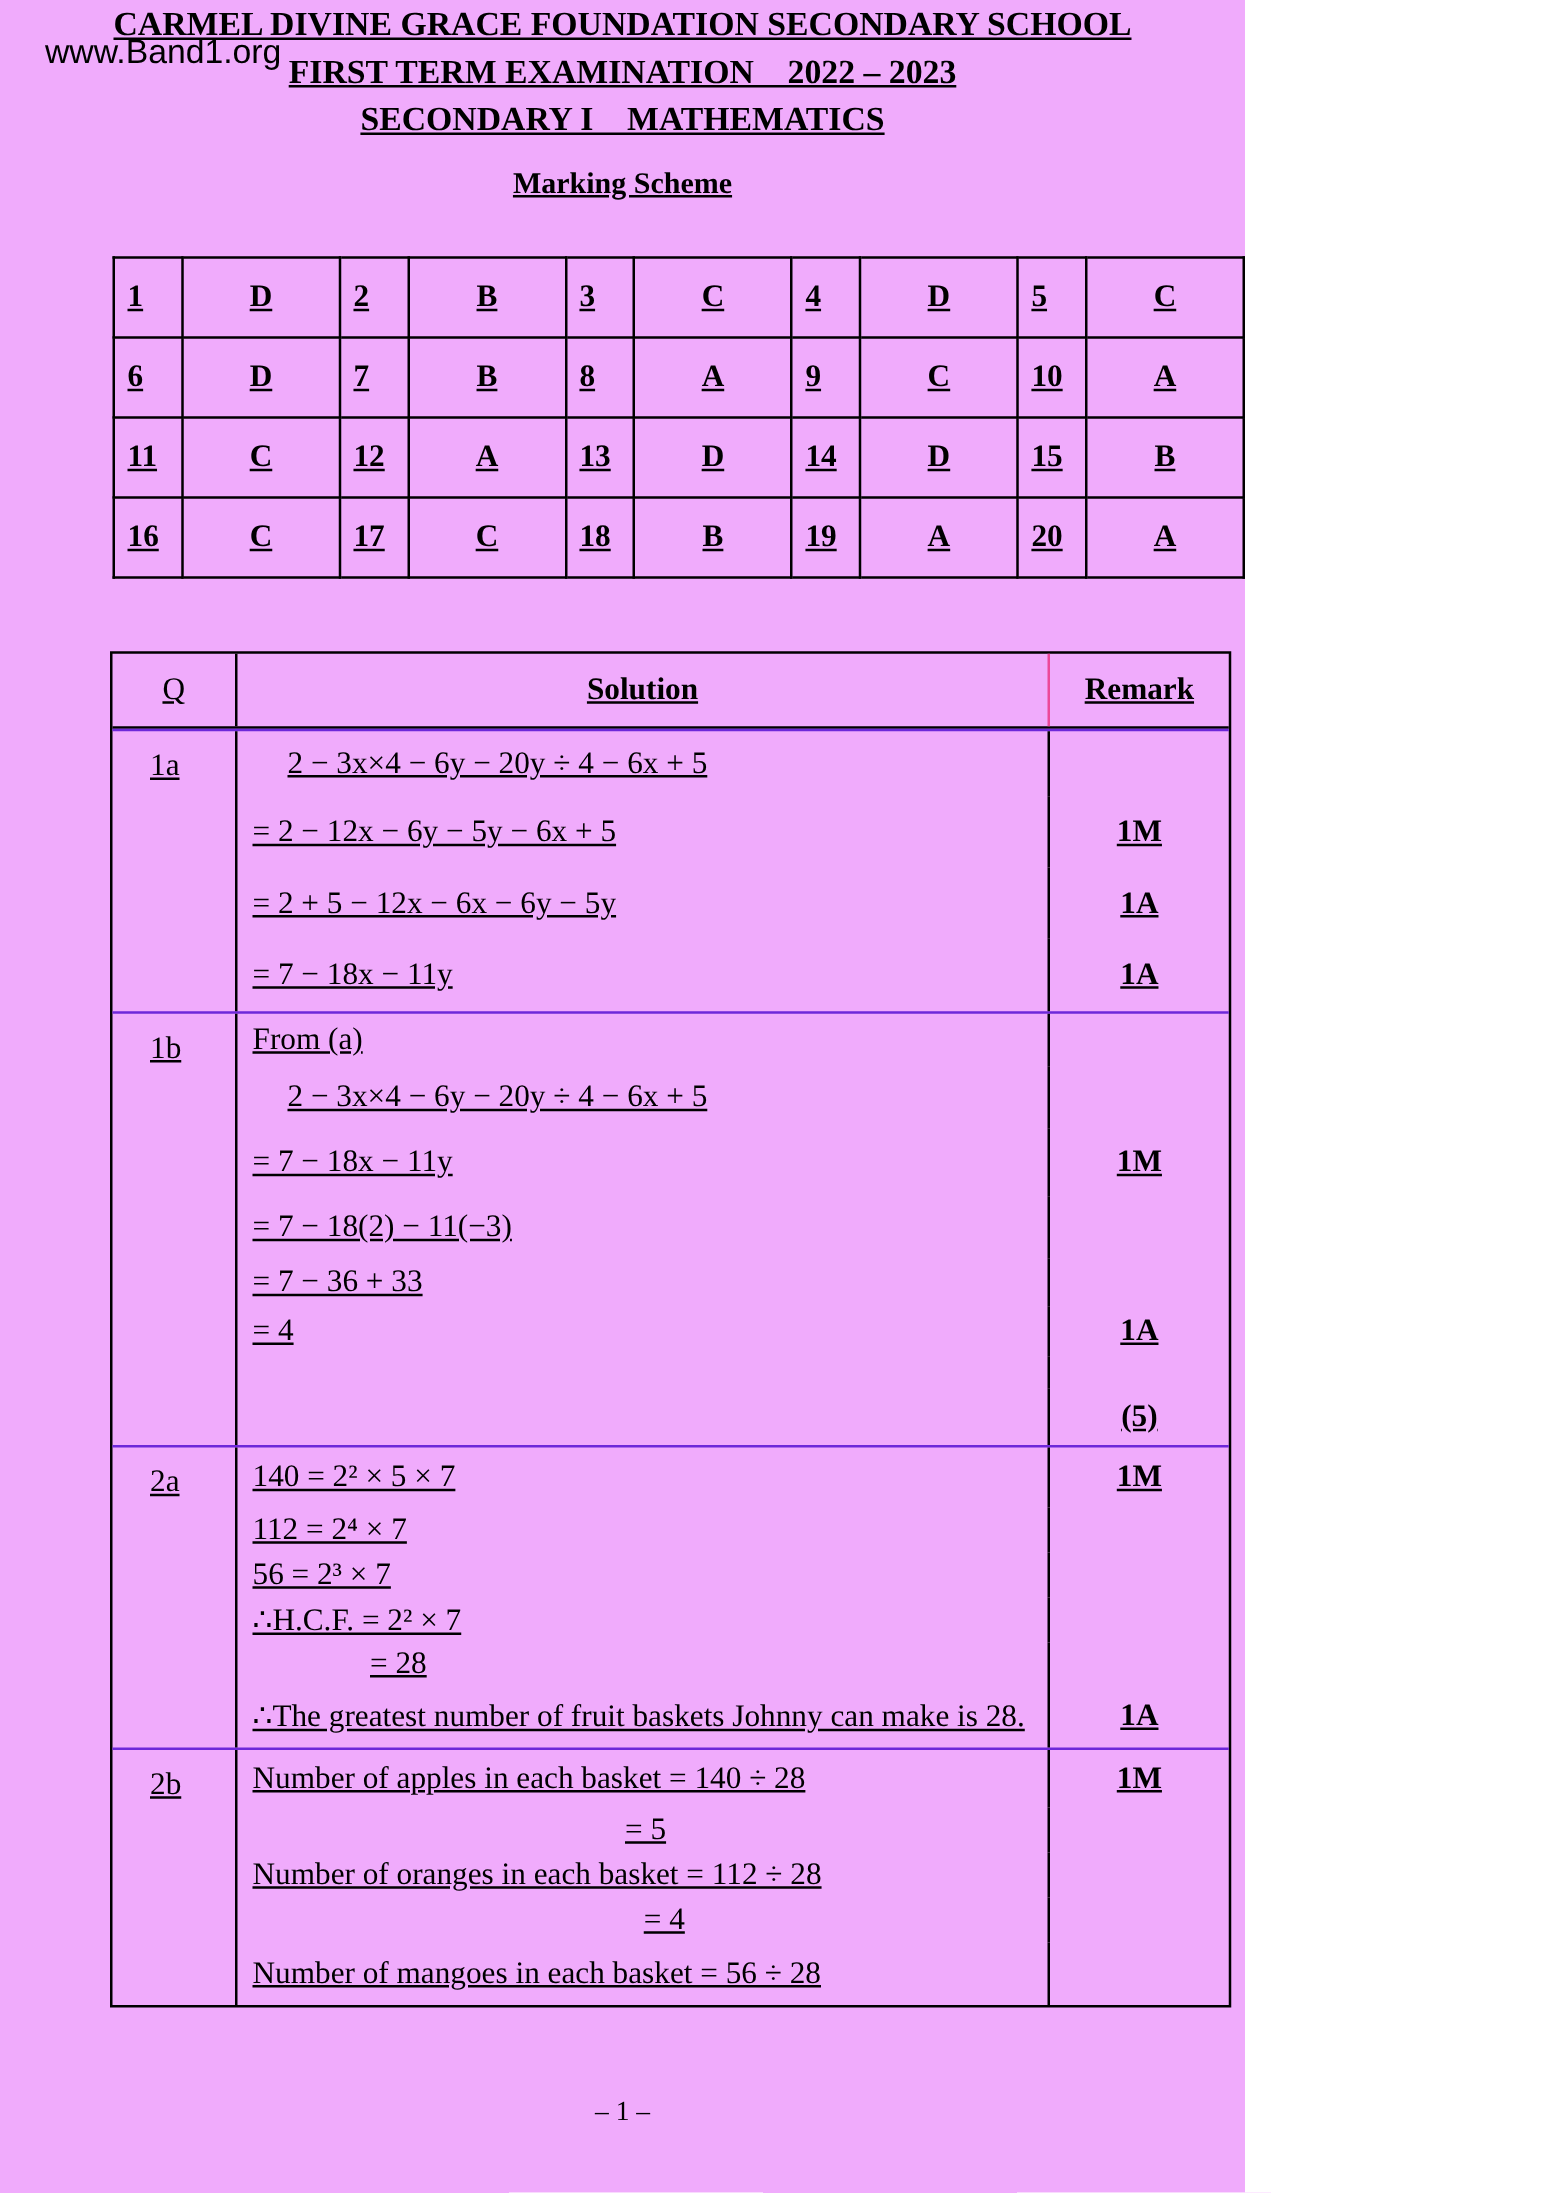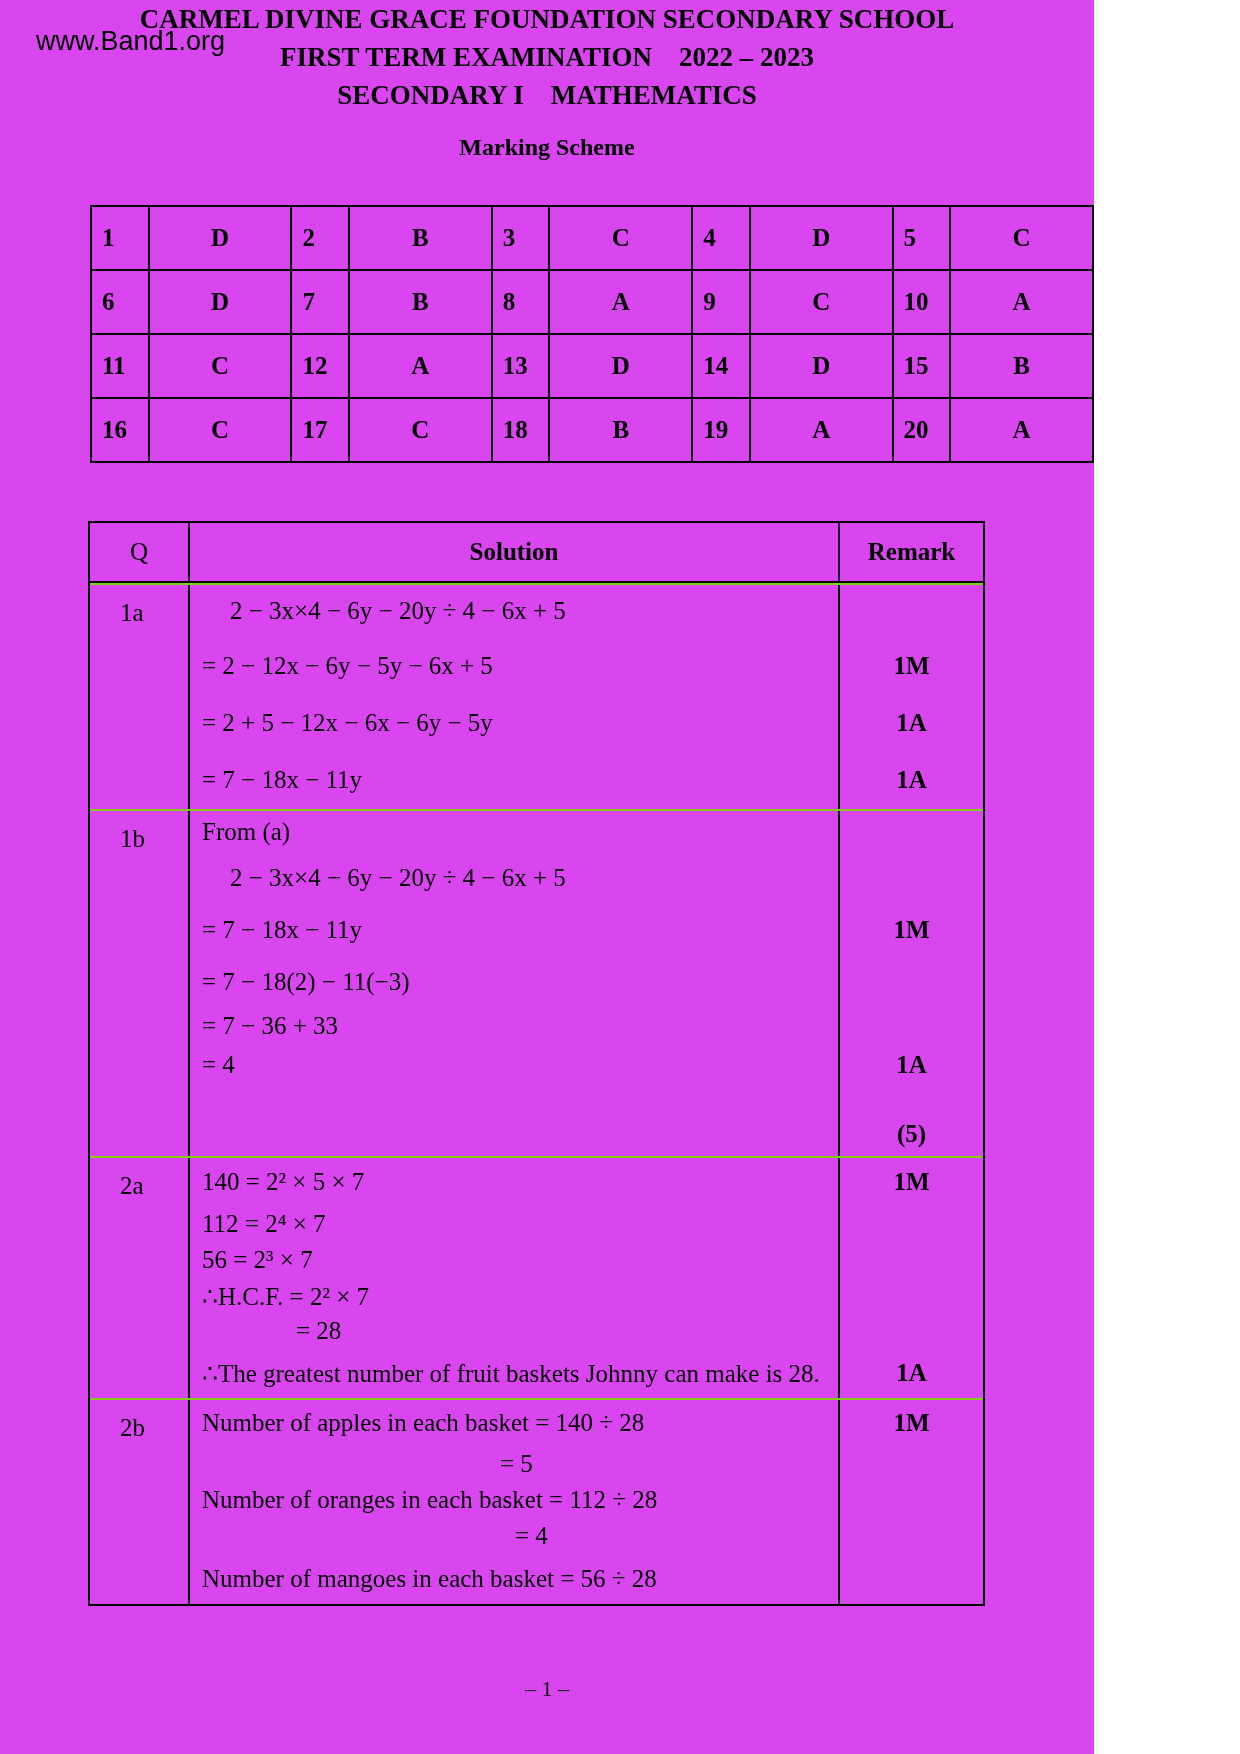--- a/index.html
+++ b/index.html
@@ -1,23 +1,24 @@
 <!DOCTYPE html>
 <html><head>
 <meta charset="utf-8">
 <style>
   * { margin:0; padding:0; box-sizing:border-box; }
   html,body { background:#ffffff; }
   .page {
     position:relative;
-    width:1094px; height:1754px;
-    background:#d946ef;
+    width:996px; height:1754px;
+    background:#f0abfc;
     color:#000;
     font-family:"Liberation Serif", serif;
     overflow:hidden;
+    text-decoration:underline;
   }
   .watermark {
     position:absolute; top:26px; left:36px;
     font-family:"Liberation Sans", sans-serif;
     font-size:27px; color:#000;
   }
   .head { text-align:center; }
   .head .hline {
     font-weight:bold; font-size:27px; line-height:38px;
     white-space:pre;
@@ -47,25 +48,25 @@
     width:100px; border-right:2px solid #000;
     display:flex; align-items:center; justify-content:center;
     font-size:25px;
   }
   .sh-s {
     flex:1;
     display:flex; align-items:center; justify-content:center;
     font-size:25px; font-weight:bold;text-align:center;
   }
   .sh-r {
-    width:145px; border-left:2px solid #0f172a;
+    width:145px; border-left:2px solid #ec4899;
     display:flex; align-items:center; justify-content:center;
     font-size:25px; font-weight:bold;
   }
-  .sol-row { display:flex; border-top:2px solid #84cc16;justify-content:space-between; }
+  .sol-row { display:flex; border-top:2px solid #6d28d9;justify-content:space-between; }
   .sol-row:first-of-type { border-top:none; }
   .sr-q {
     width:100px; border-right:2px solid #000;
     font-size:25px;
     padding:14px 0 0 30px;
   }
   .sr-body { flex:1; display:flex; flex-direction:column; }
   .sline { display:flex; }
   .sline .st {
     flex:1;

